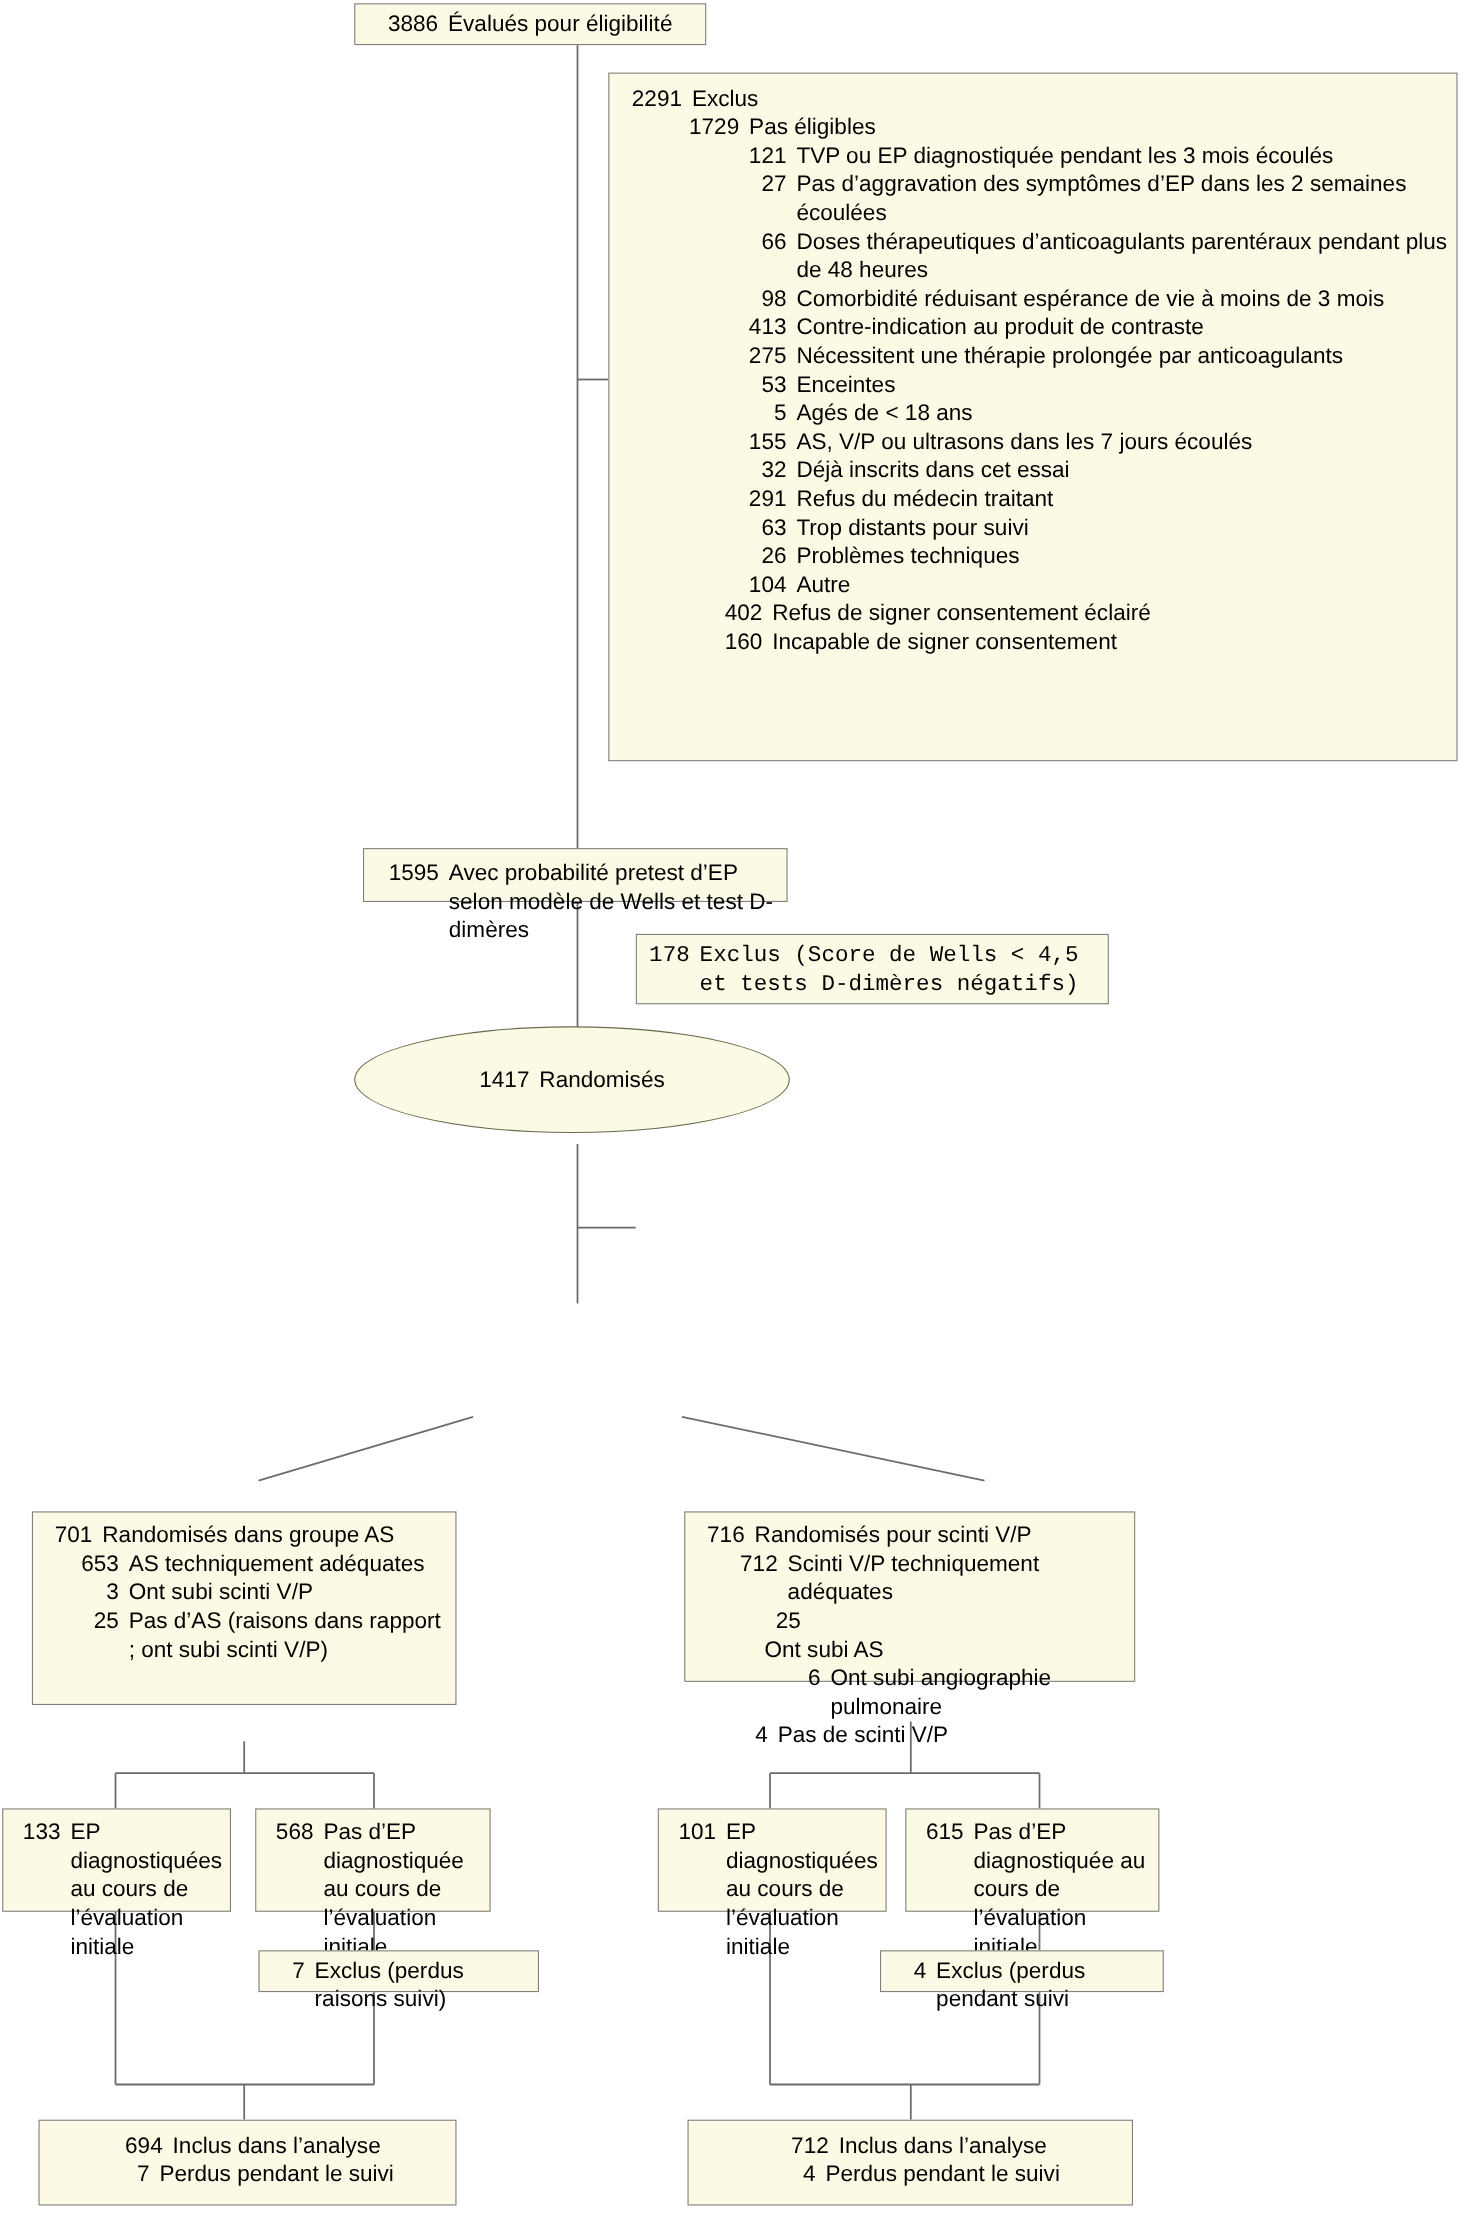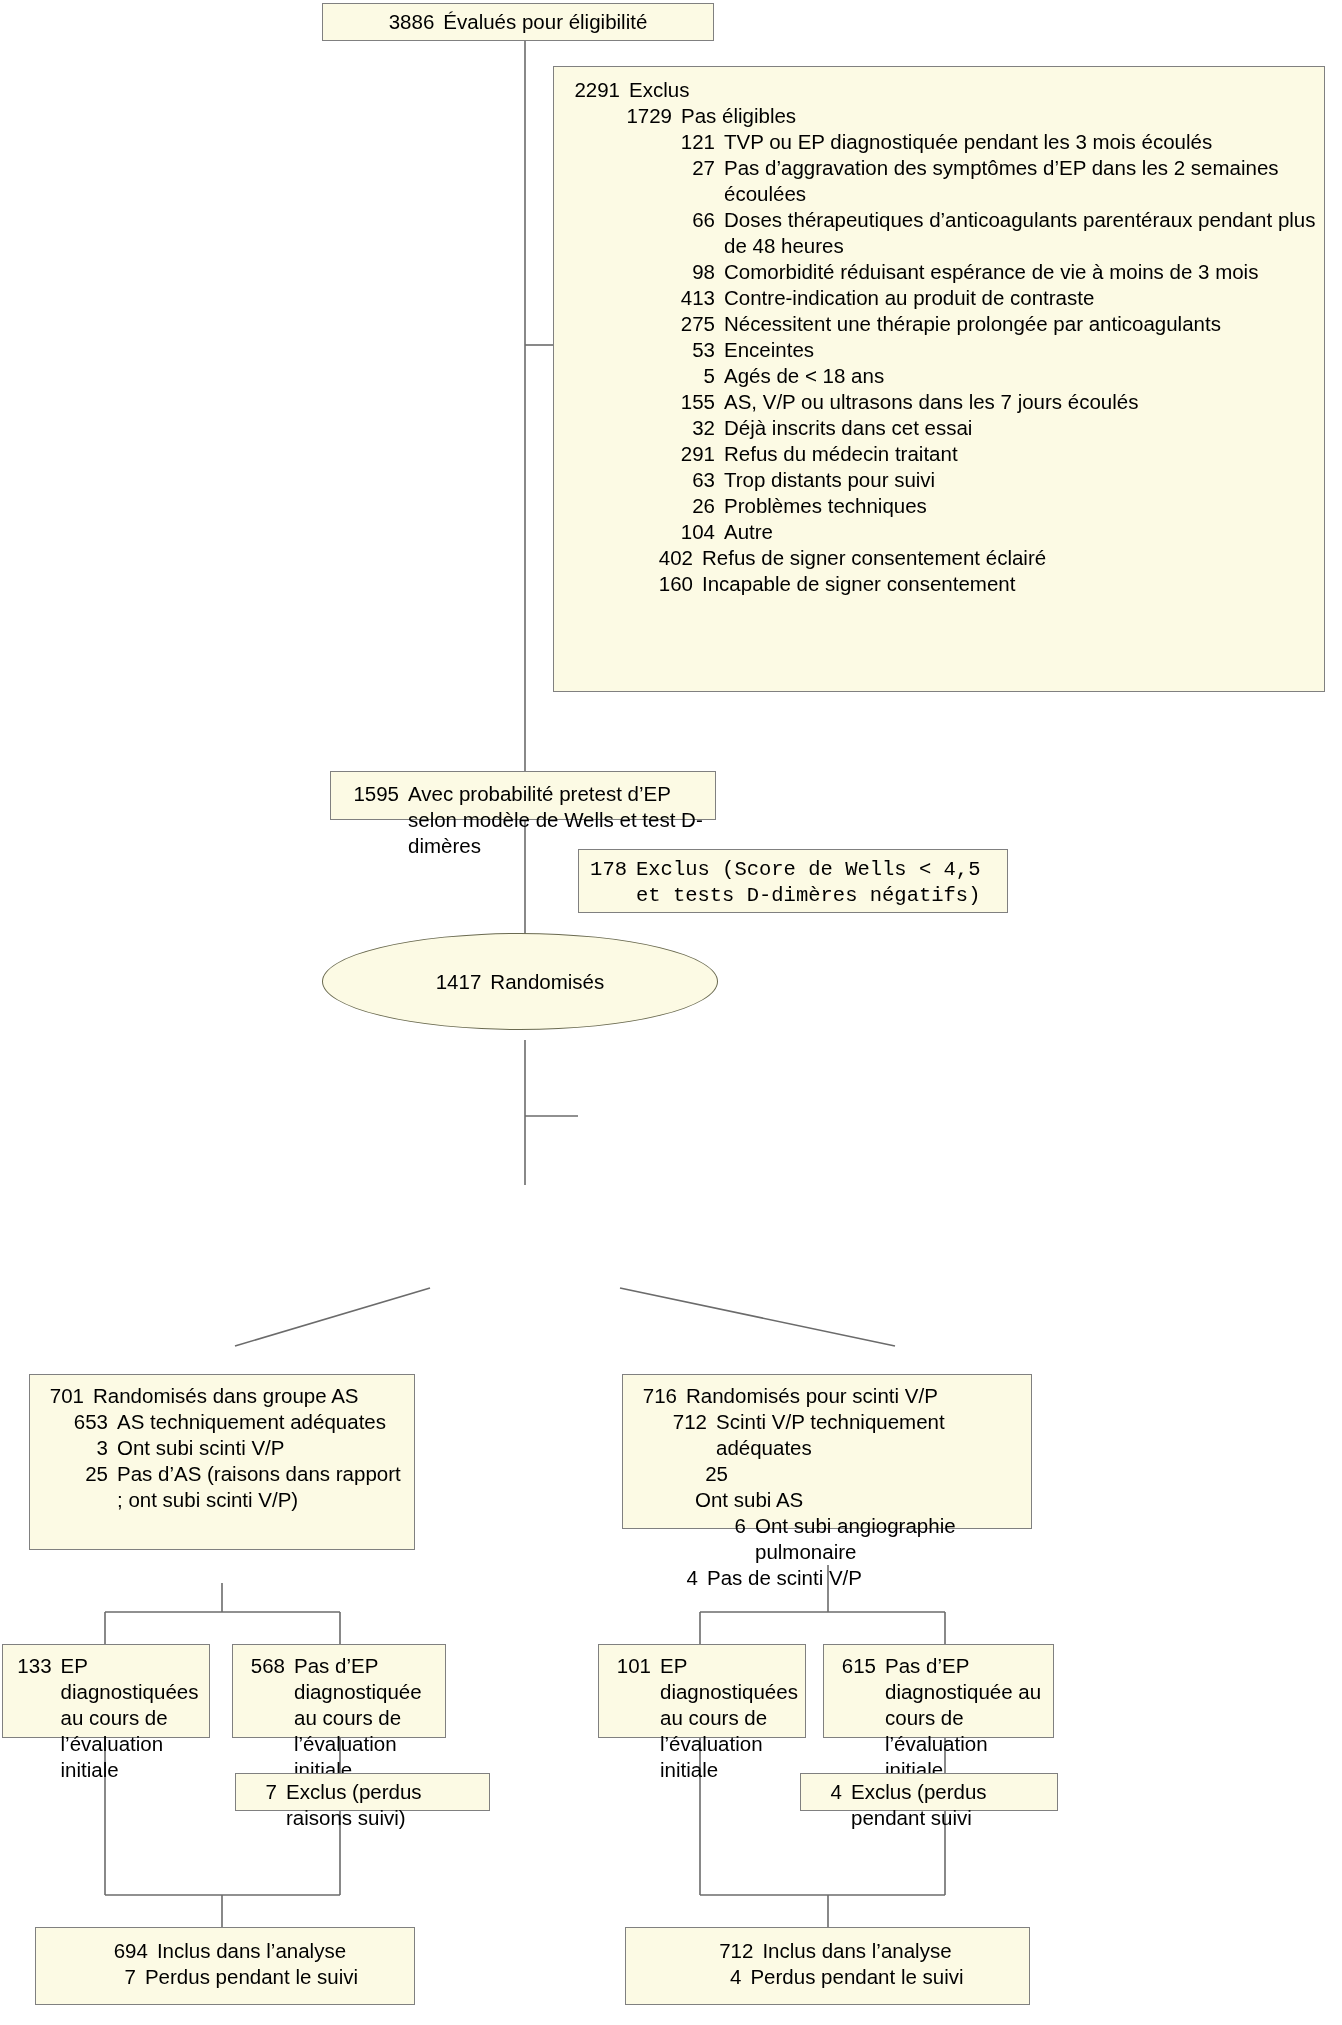--- a/index.html
+++ b/index.html
@@ -44,21 +44,20 @@
     align-items: center;
     justify-content: center;
   }
   
   .row {
     display: flex;
     align-items: flex-start;
     font-size: 20.5px;
     line-height: 26px;
     white-space: pre-wrap;
-    justify-content: center;
   }
   .num {
     flex: 0 0 auto;
     text-align: right;
     padding-right: 9px;
   }
   .lbl {
     flex: 1 1 auto;
     text-align: left;
   }
@@ -112,21 +111,21 @@
 
       <line x1="700" y1="1738" x2="700" y2="1895"></line>
 
       <line x1="945" y1="1738" x2="945" y2="1773"></line>
       <line x1="945" y1="1811" x2="945" y2="1895"></line>
       <line x1="700" y1="1895" x2="945" y2="1895"></line>
       <line x1="828" y1="1895" x2="828" y2="1927"></line>
     </g>
   </svg>
 
-  <div class="box" style="left:322px; top:3px; width:392px; height:38px; padding:5px 10px;">
+  <div class="box" style="left:322px; top:3px; width:320px; height:38px; padding:5px 10px;">
     <div class="row centered-row">
       <span class="num">3886</span>
       <span class="lbl" style="flex:0 0 auto;">Évalués pour éligibilité</span>
     </div>
   </div>
 
   <div class="box" style="left:553px; top:66px; width:772px; height:626px; padding:10px 8px 8px 12px;">
 
     <div class="row lvl0">
       <span class="num w-4">2291</span>

